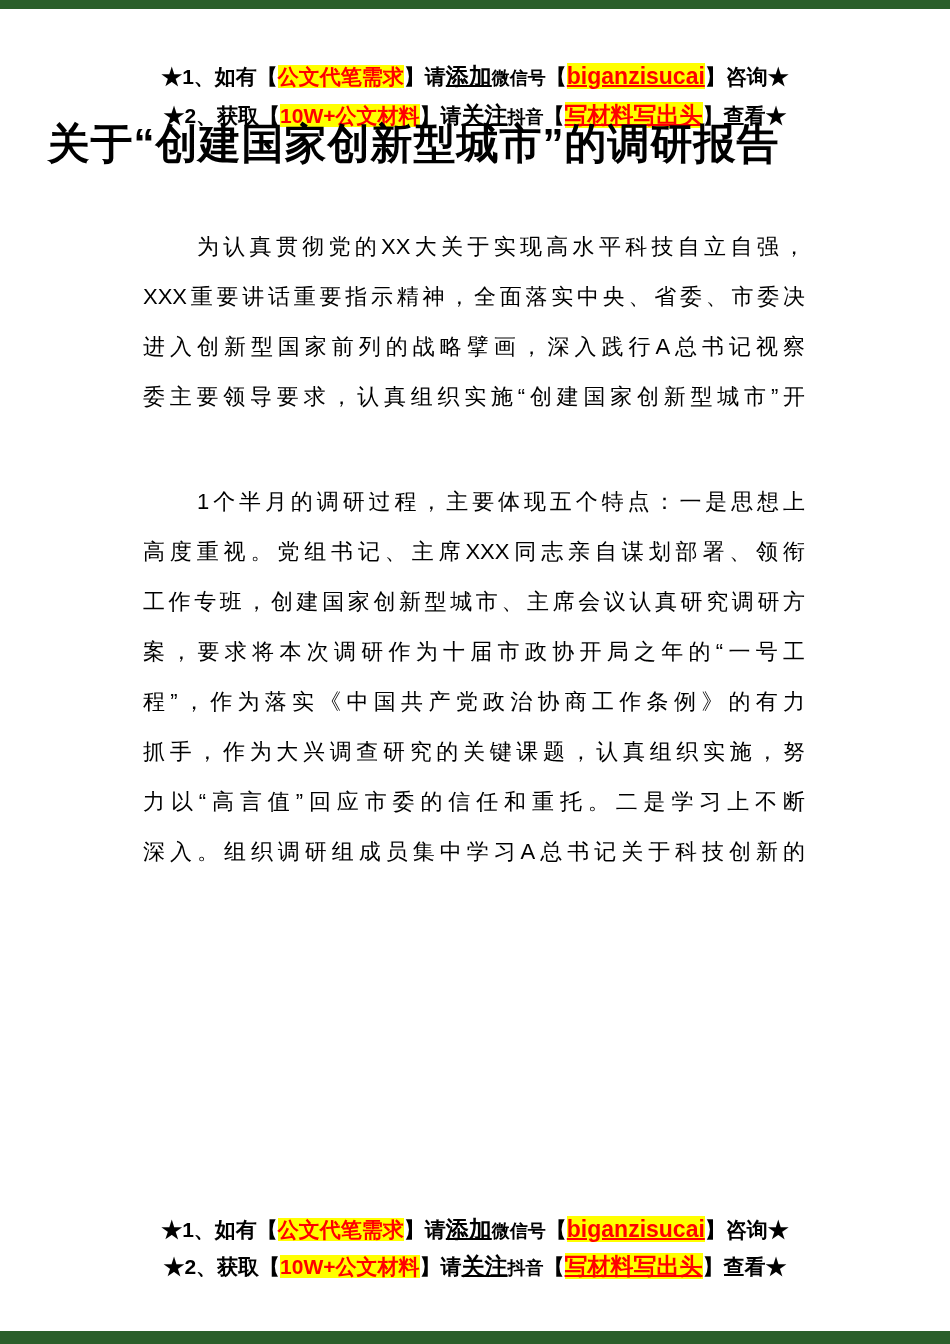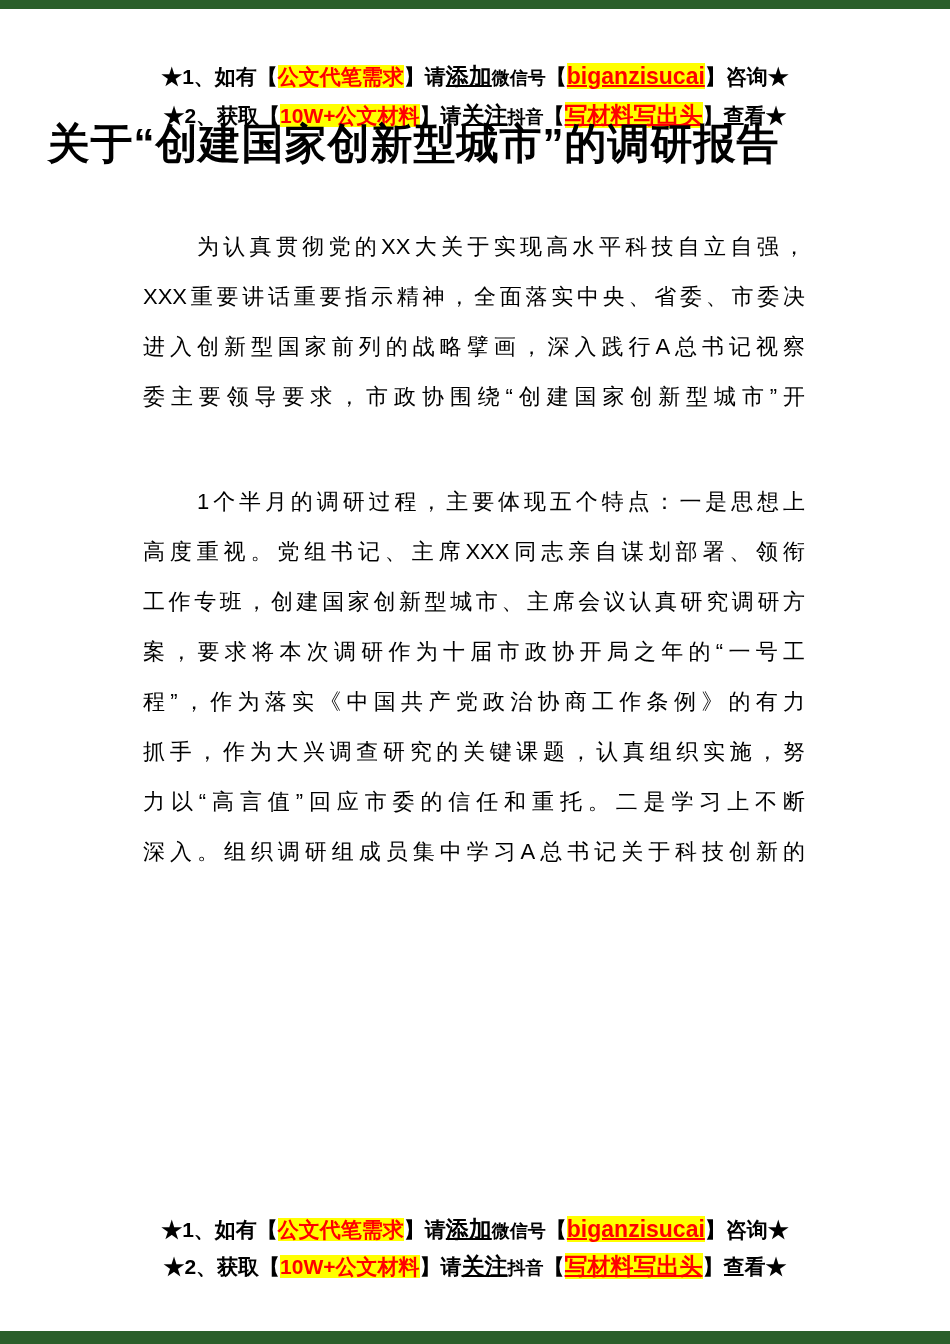--- a/index.html
+++ b/index.html
@@ -45,21 +45,21 @@
       <div class="notice-line"><span class="np">★2、获取【</span><span class="nhl">10W+公文材料</span><span class="np">】请</span><span class="nu">关注</span><span class="nsm">抖音</span><span class="np">【</span><span class="nhlu">写材料写出头</span><span class="np">】查看★</span></div>
     </div>
 
   <h1 class="title">关于“创建国家创新型城市”的调研报告</h1>
 
   <div class="docbody">
       <div class="para">
         <div class="bline ind">为认真贯彻党的XX大关于实现高水平科技自立自强，</div>
         <div class="bline">XXX重要讲话重要指示精神，全面落实中央、省委、市委决</div>
         <div class="bline">进入创新型国家前列的战略擘画，深入践行A总书记视察</div>
-        <div class="bline">委主要领导要求，市政协围绕“创建国家创新型城市”开</div>
+        <div class="bline">委主要领导要求，认真组织实施“创建国家创新型城市”开</div>
       </div>
       <div class="para">
         <div class="bline ind">1个半月的调研过程，主要体现五个特点：一是思想上</div>
         <div class="bline">高度重视。党组书记、主席XXX同志亲自谋划部署、领衔</div>
         <div class="bline">工作专班，创建国家创新型城市、主席会议认真研究调研方</div>
         <div class="bline">案，要求将本次调研作为十届市政协开局之年的“一号工</div>
         <div class="bline">程”，作为落实《中国共产党政治协商工作条例》的有力</div>
         <div class="bline">抓手，作为大兴调查研究的关键课题，认真组织实施，努</div>
         <div class="bline">力以“高言值”回应市委的信任和重托。二是学习上不断</div>
         <div class="bline">深入。组织调研组成员集中学习A总书记关于科技创新的</div>

